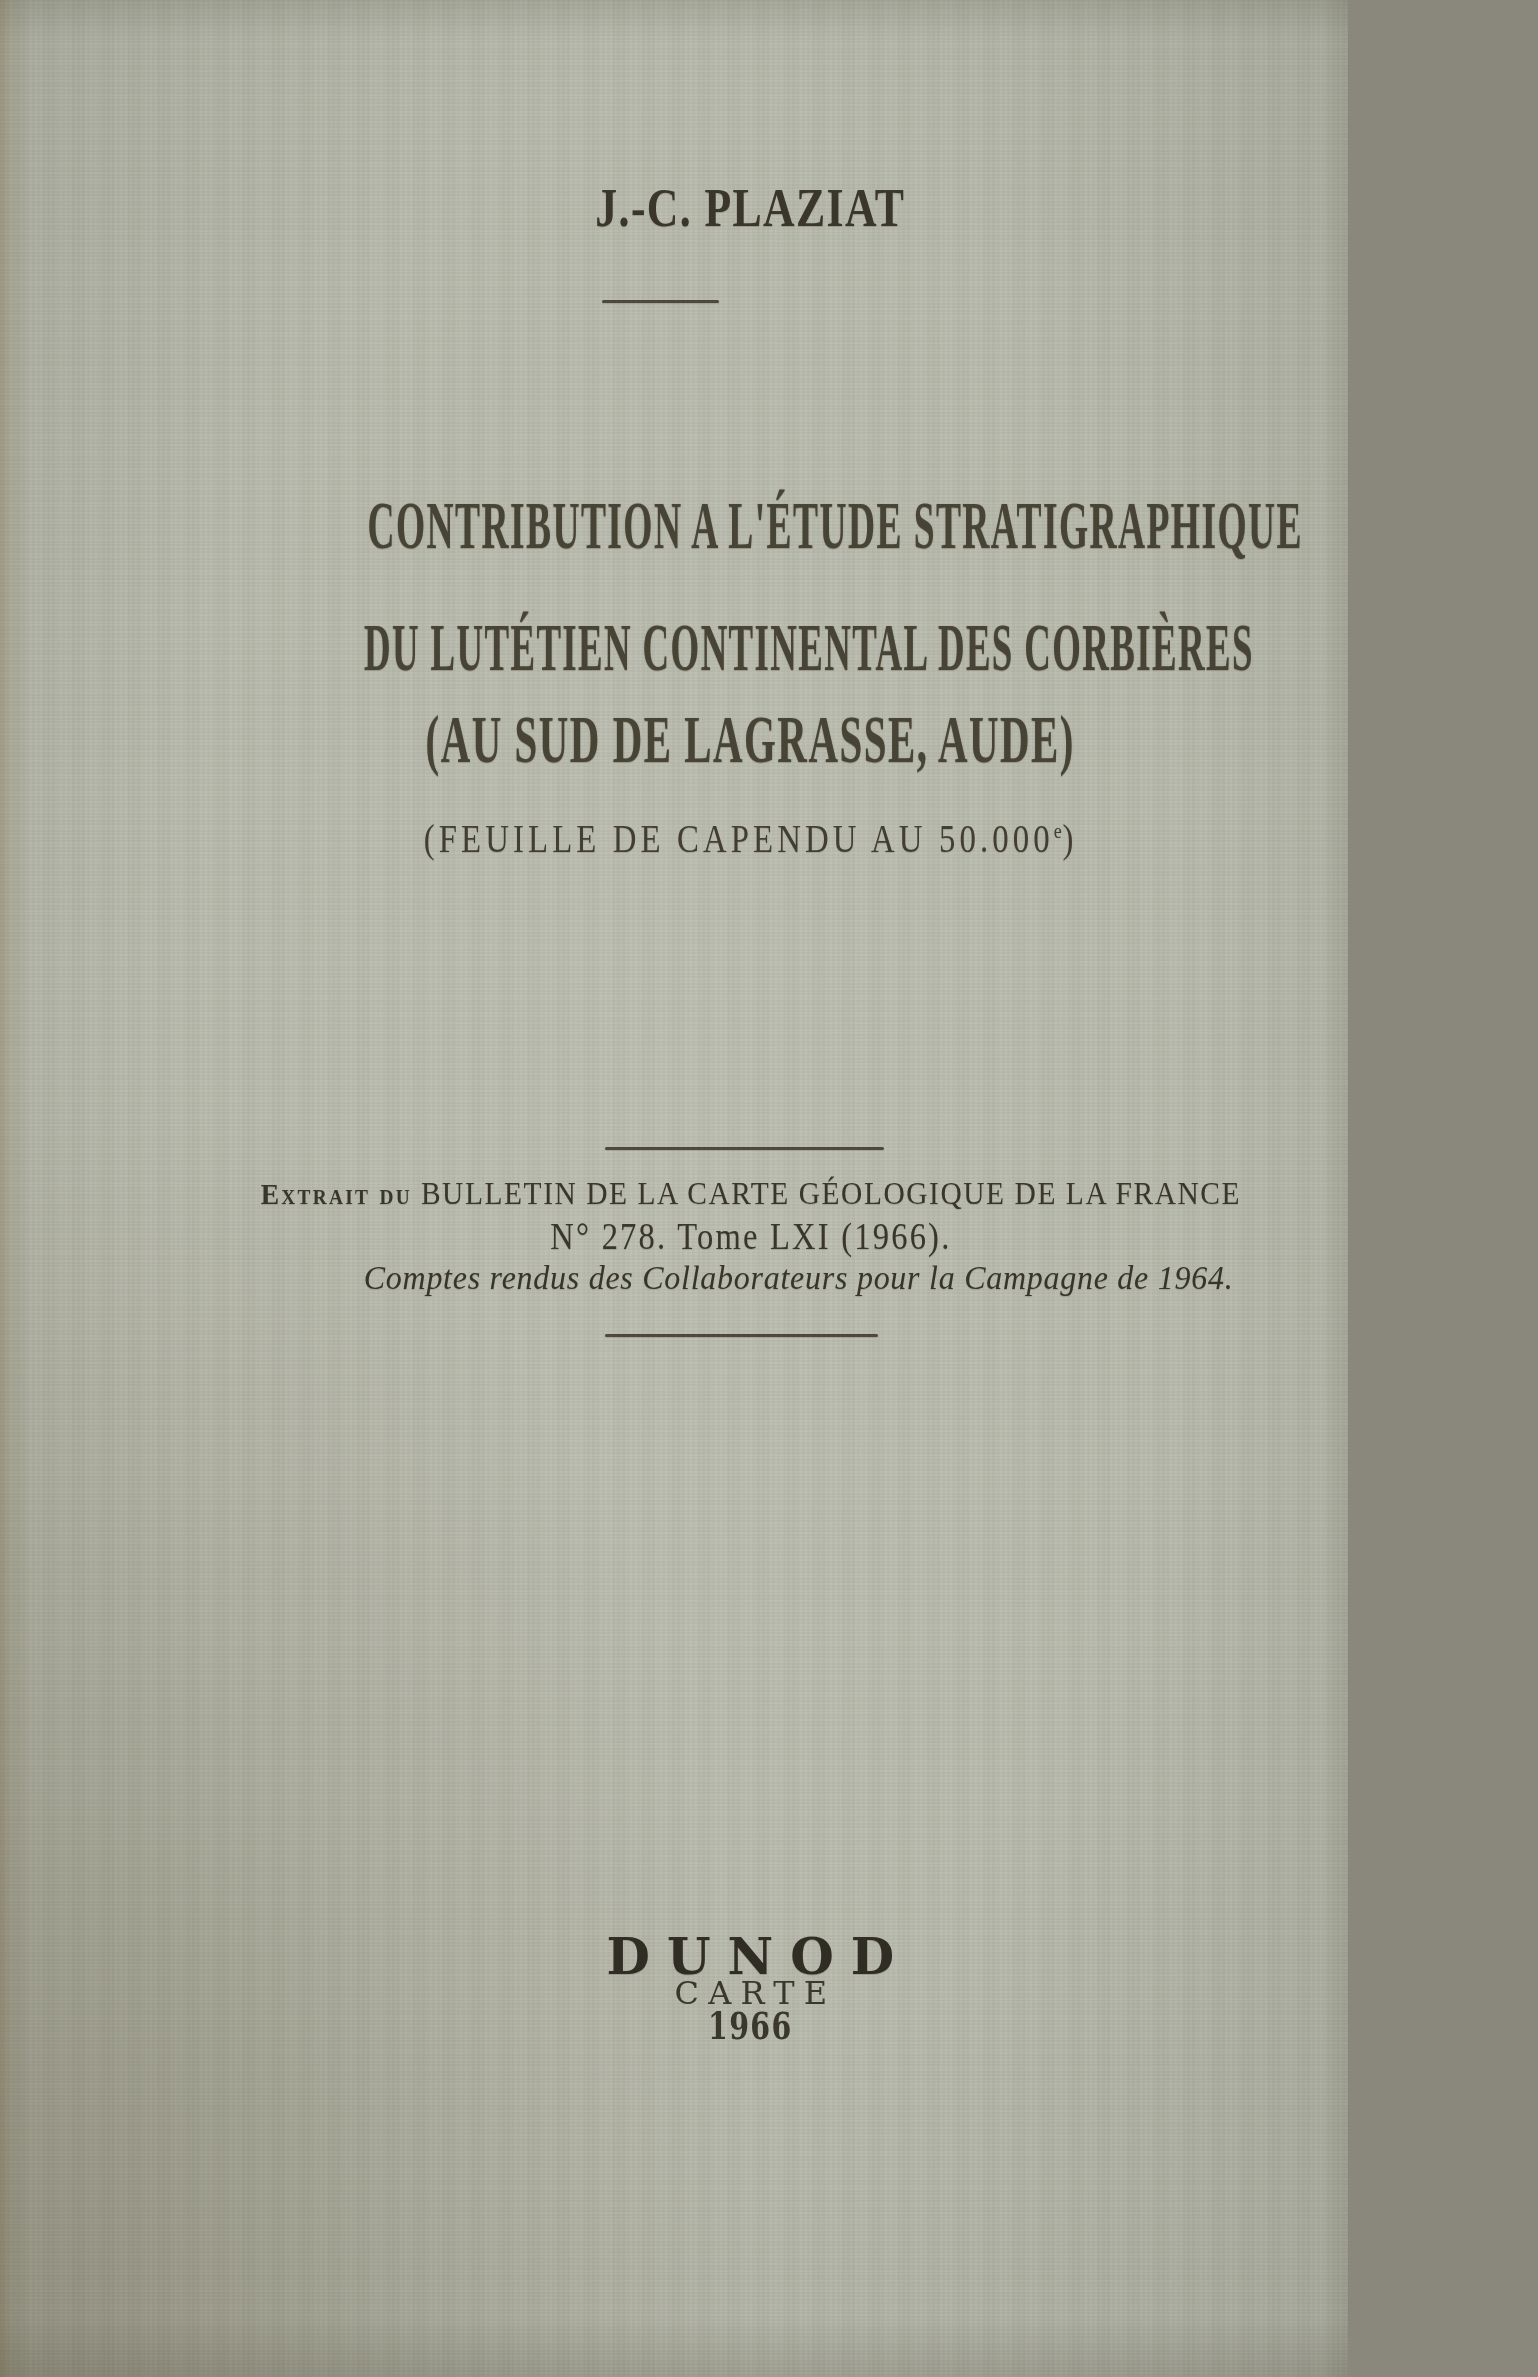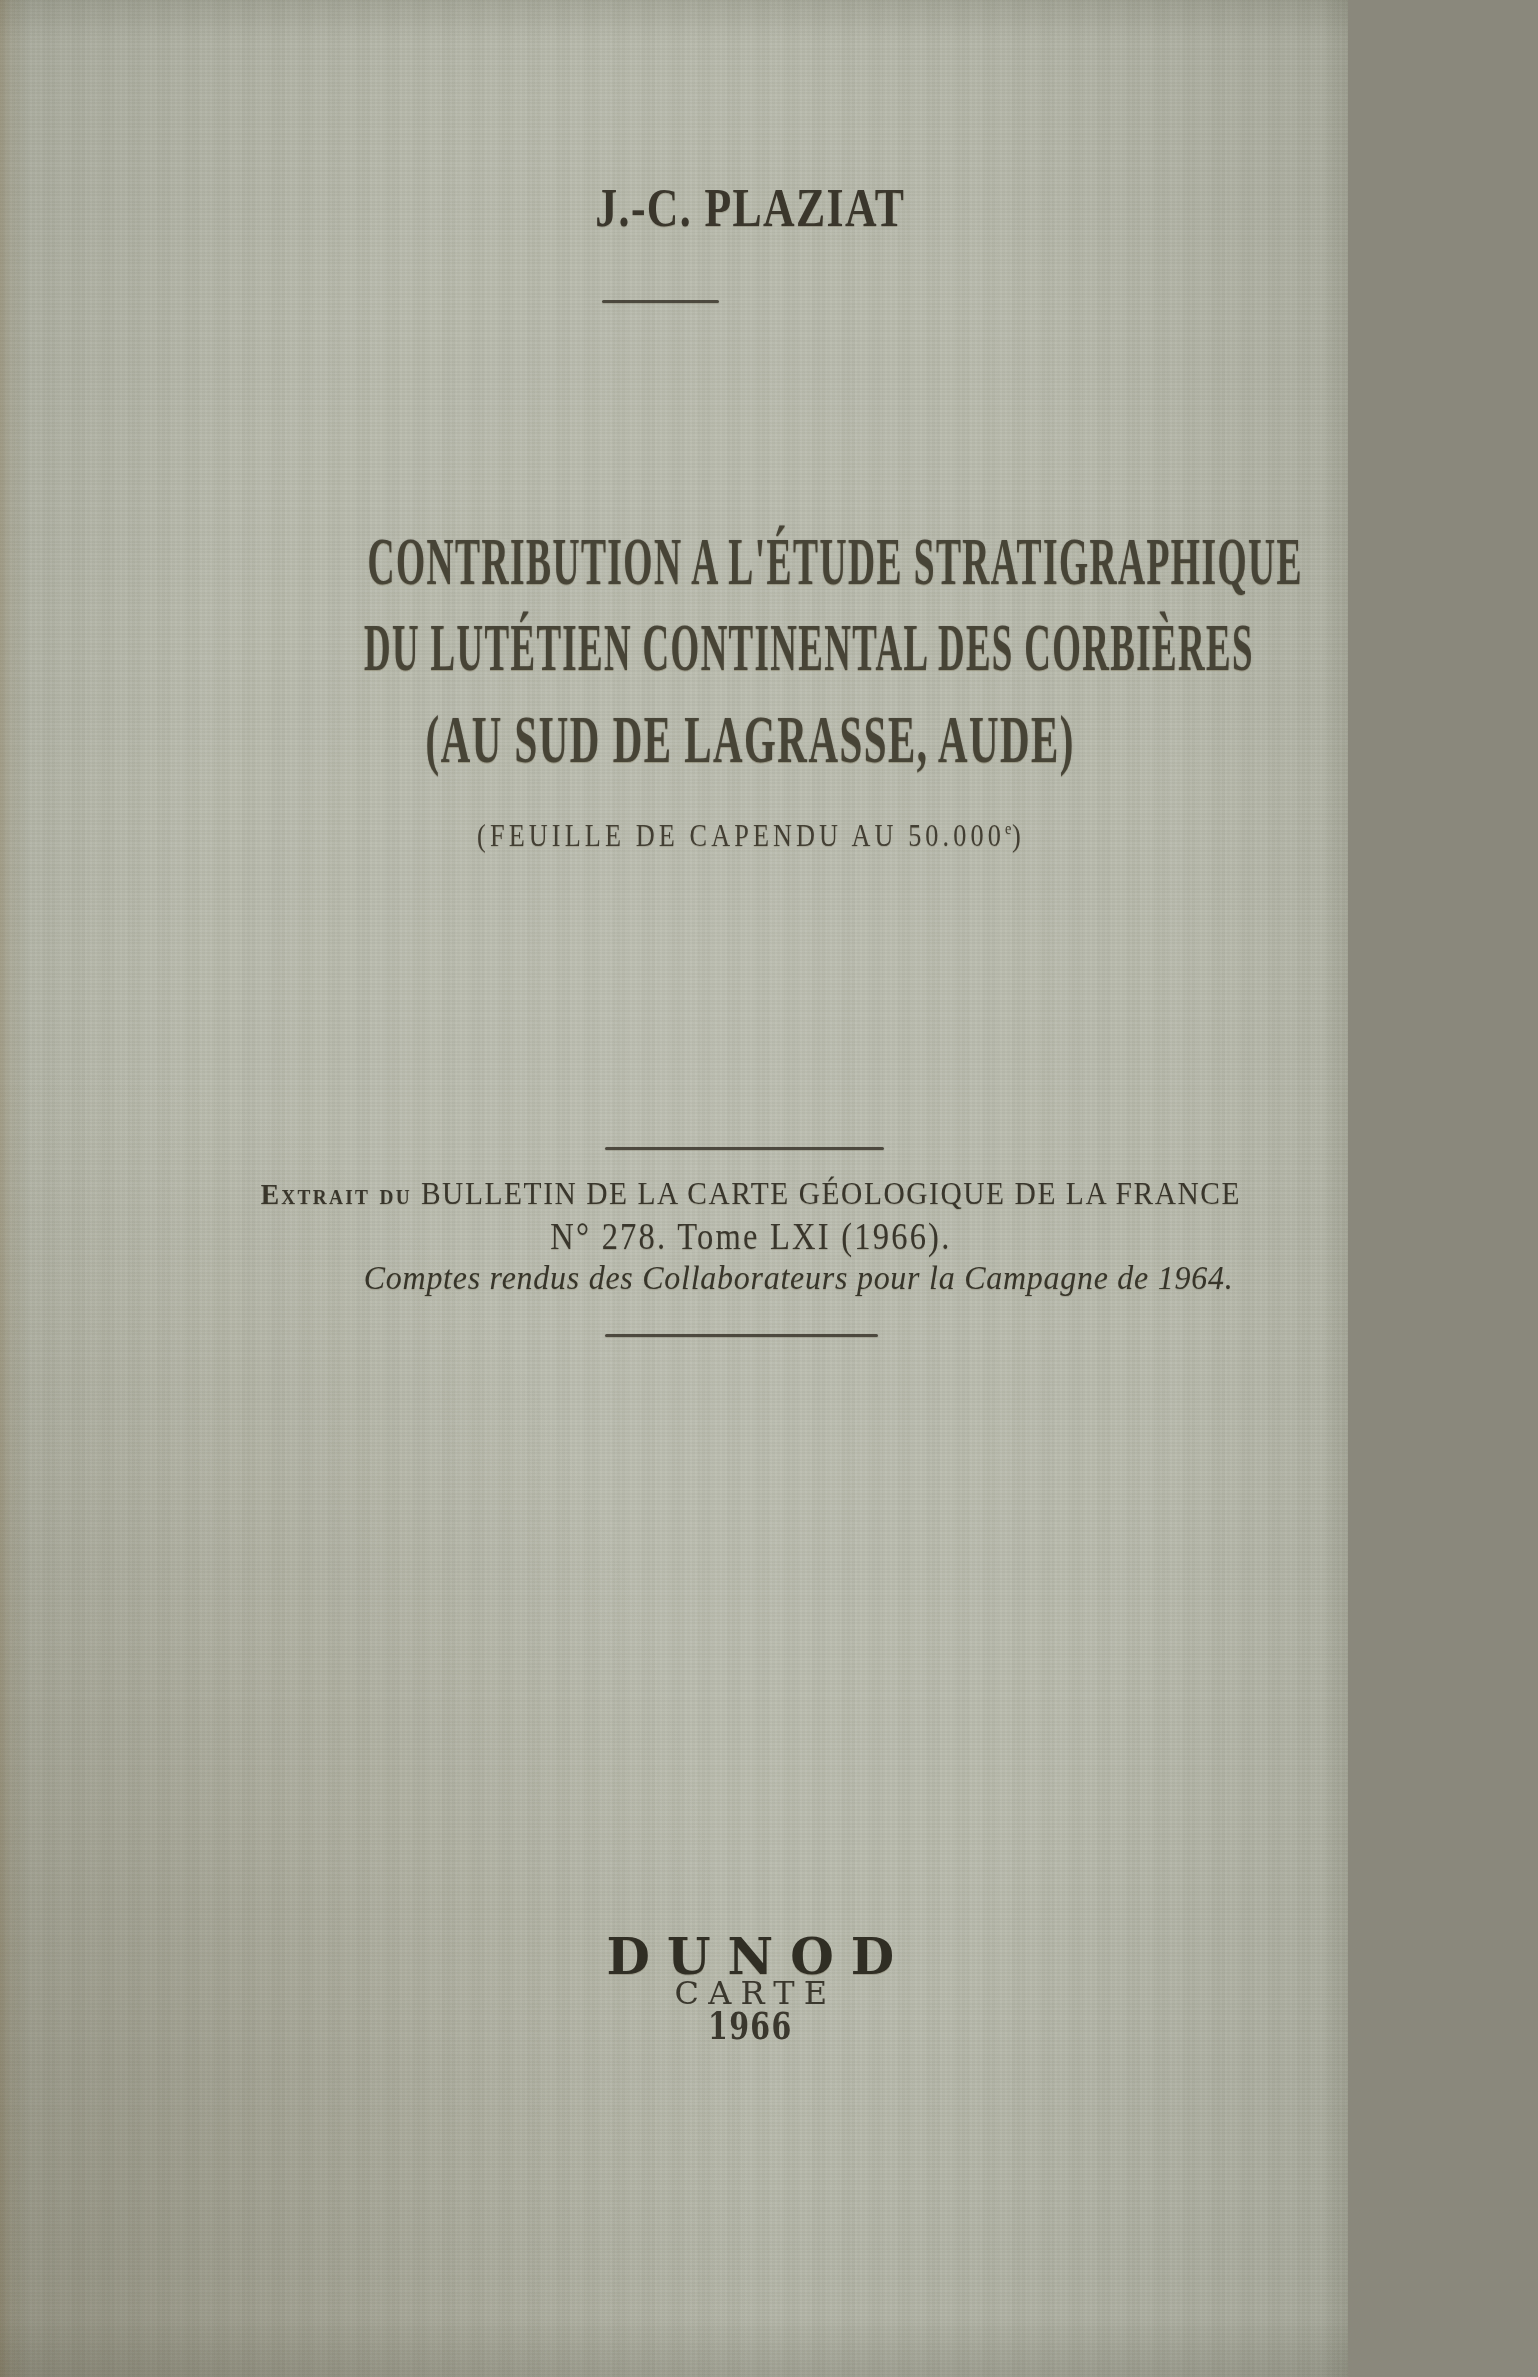--- a/index.html
+++ b/index.html
@@ -34,25 +34,25 @@
   .line > .tx{display:inline-block;white-space:nowrap;}
   
   .author{top:181px;font-size:54px;font-weight:bold;letter-spacing:1.7px;
           color:rgba(50,46,36,0.92);
           text-shadow:0 0.8px 0.8px rgba(125,120,100,0.45);}
   .author .tx{transform:scaleX(0.81);}
   
   .title{font-size:67px;font-weight:bold;letter-spacing:2.5px;
          color:rgba(62,58,45,0.88);
          text-shadow:0 0.8px 0 rgba(140,135,112,0.55), 0 0 1.7px rgba(62,58,45,0.35);}
-  .title-1{top:528px;text-align:right;}  .title-1 .tx{transform:scaleX(0.56);}
+  .title-1{top:492px;text-align:right;}  .title-1 .tx{transform:scaleX(0.56);}
   .title-2{top:614px;}  .title-2 .tx{transform:scaleX(0.55);}
   .title-3{top:706px;}  .title-3 .tx{transform:scaleX(0.61);}
   
-  .sheet{top:819px;font-size:32px;letter-spacing:5px;
+  .sheet{top:819px;font-size:40px;letter-spacing:5px;
          color:rgba(55,51,40,0.90);
          text-shadow:0 0.8px 0.8px rgba(130,125,104,0.4);}
   .sheet .tx{transform:scaleX(0.82);}
   .sheet sup{font-size:0.55em;vertical-align:super;letter-spacing:0.8px;}
   
   .series{top:1177px;font-size:32px;letter-spacing:1.7px;color:rgba(48,45,35,0.92);
           text-shadow:0 0.8px 0.8px rgba(130,125,104,0.4);}
   .series .tx{transform:scaleX(0.92);}
   .series .sc{font-variant:small-caps;font-size:30px;letter-spacing:2.5px;font-weight:bold;}
   .issue{top:1218px;font-size:37px;letter-spacing:2.5px;color:rgba(48,45,35,0.92);

